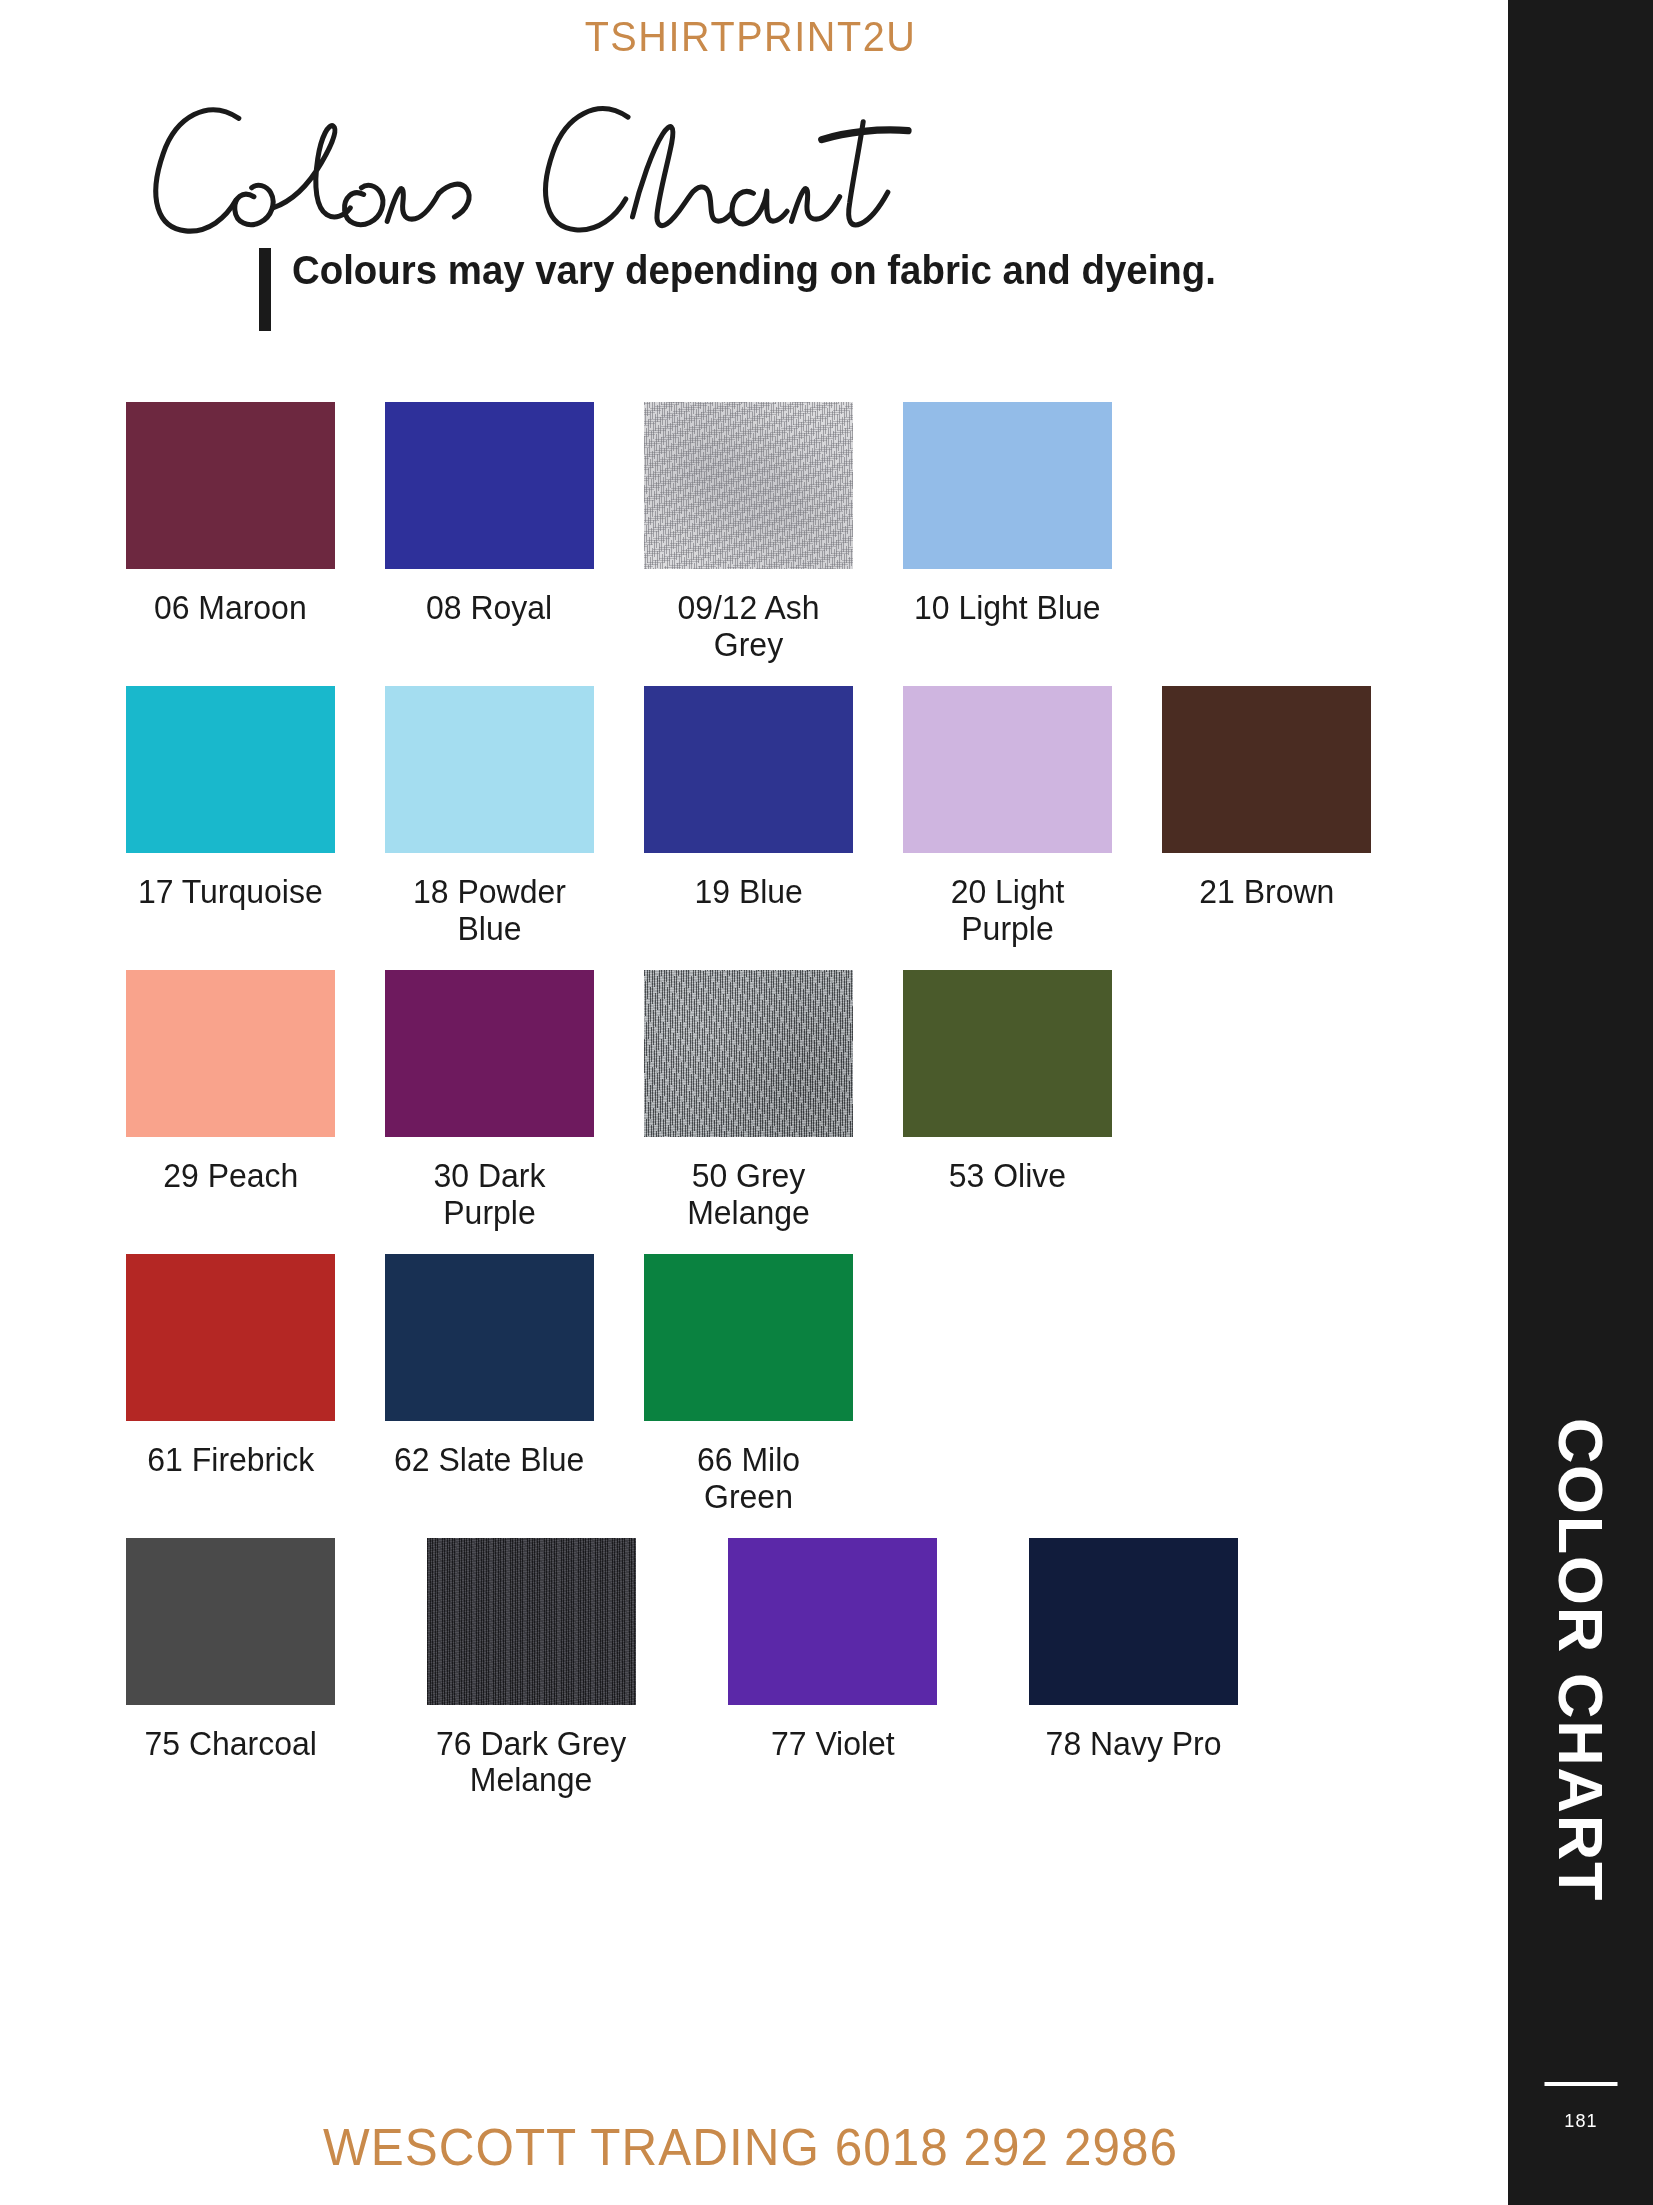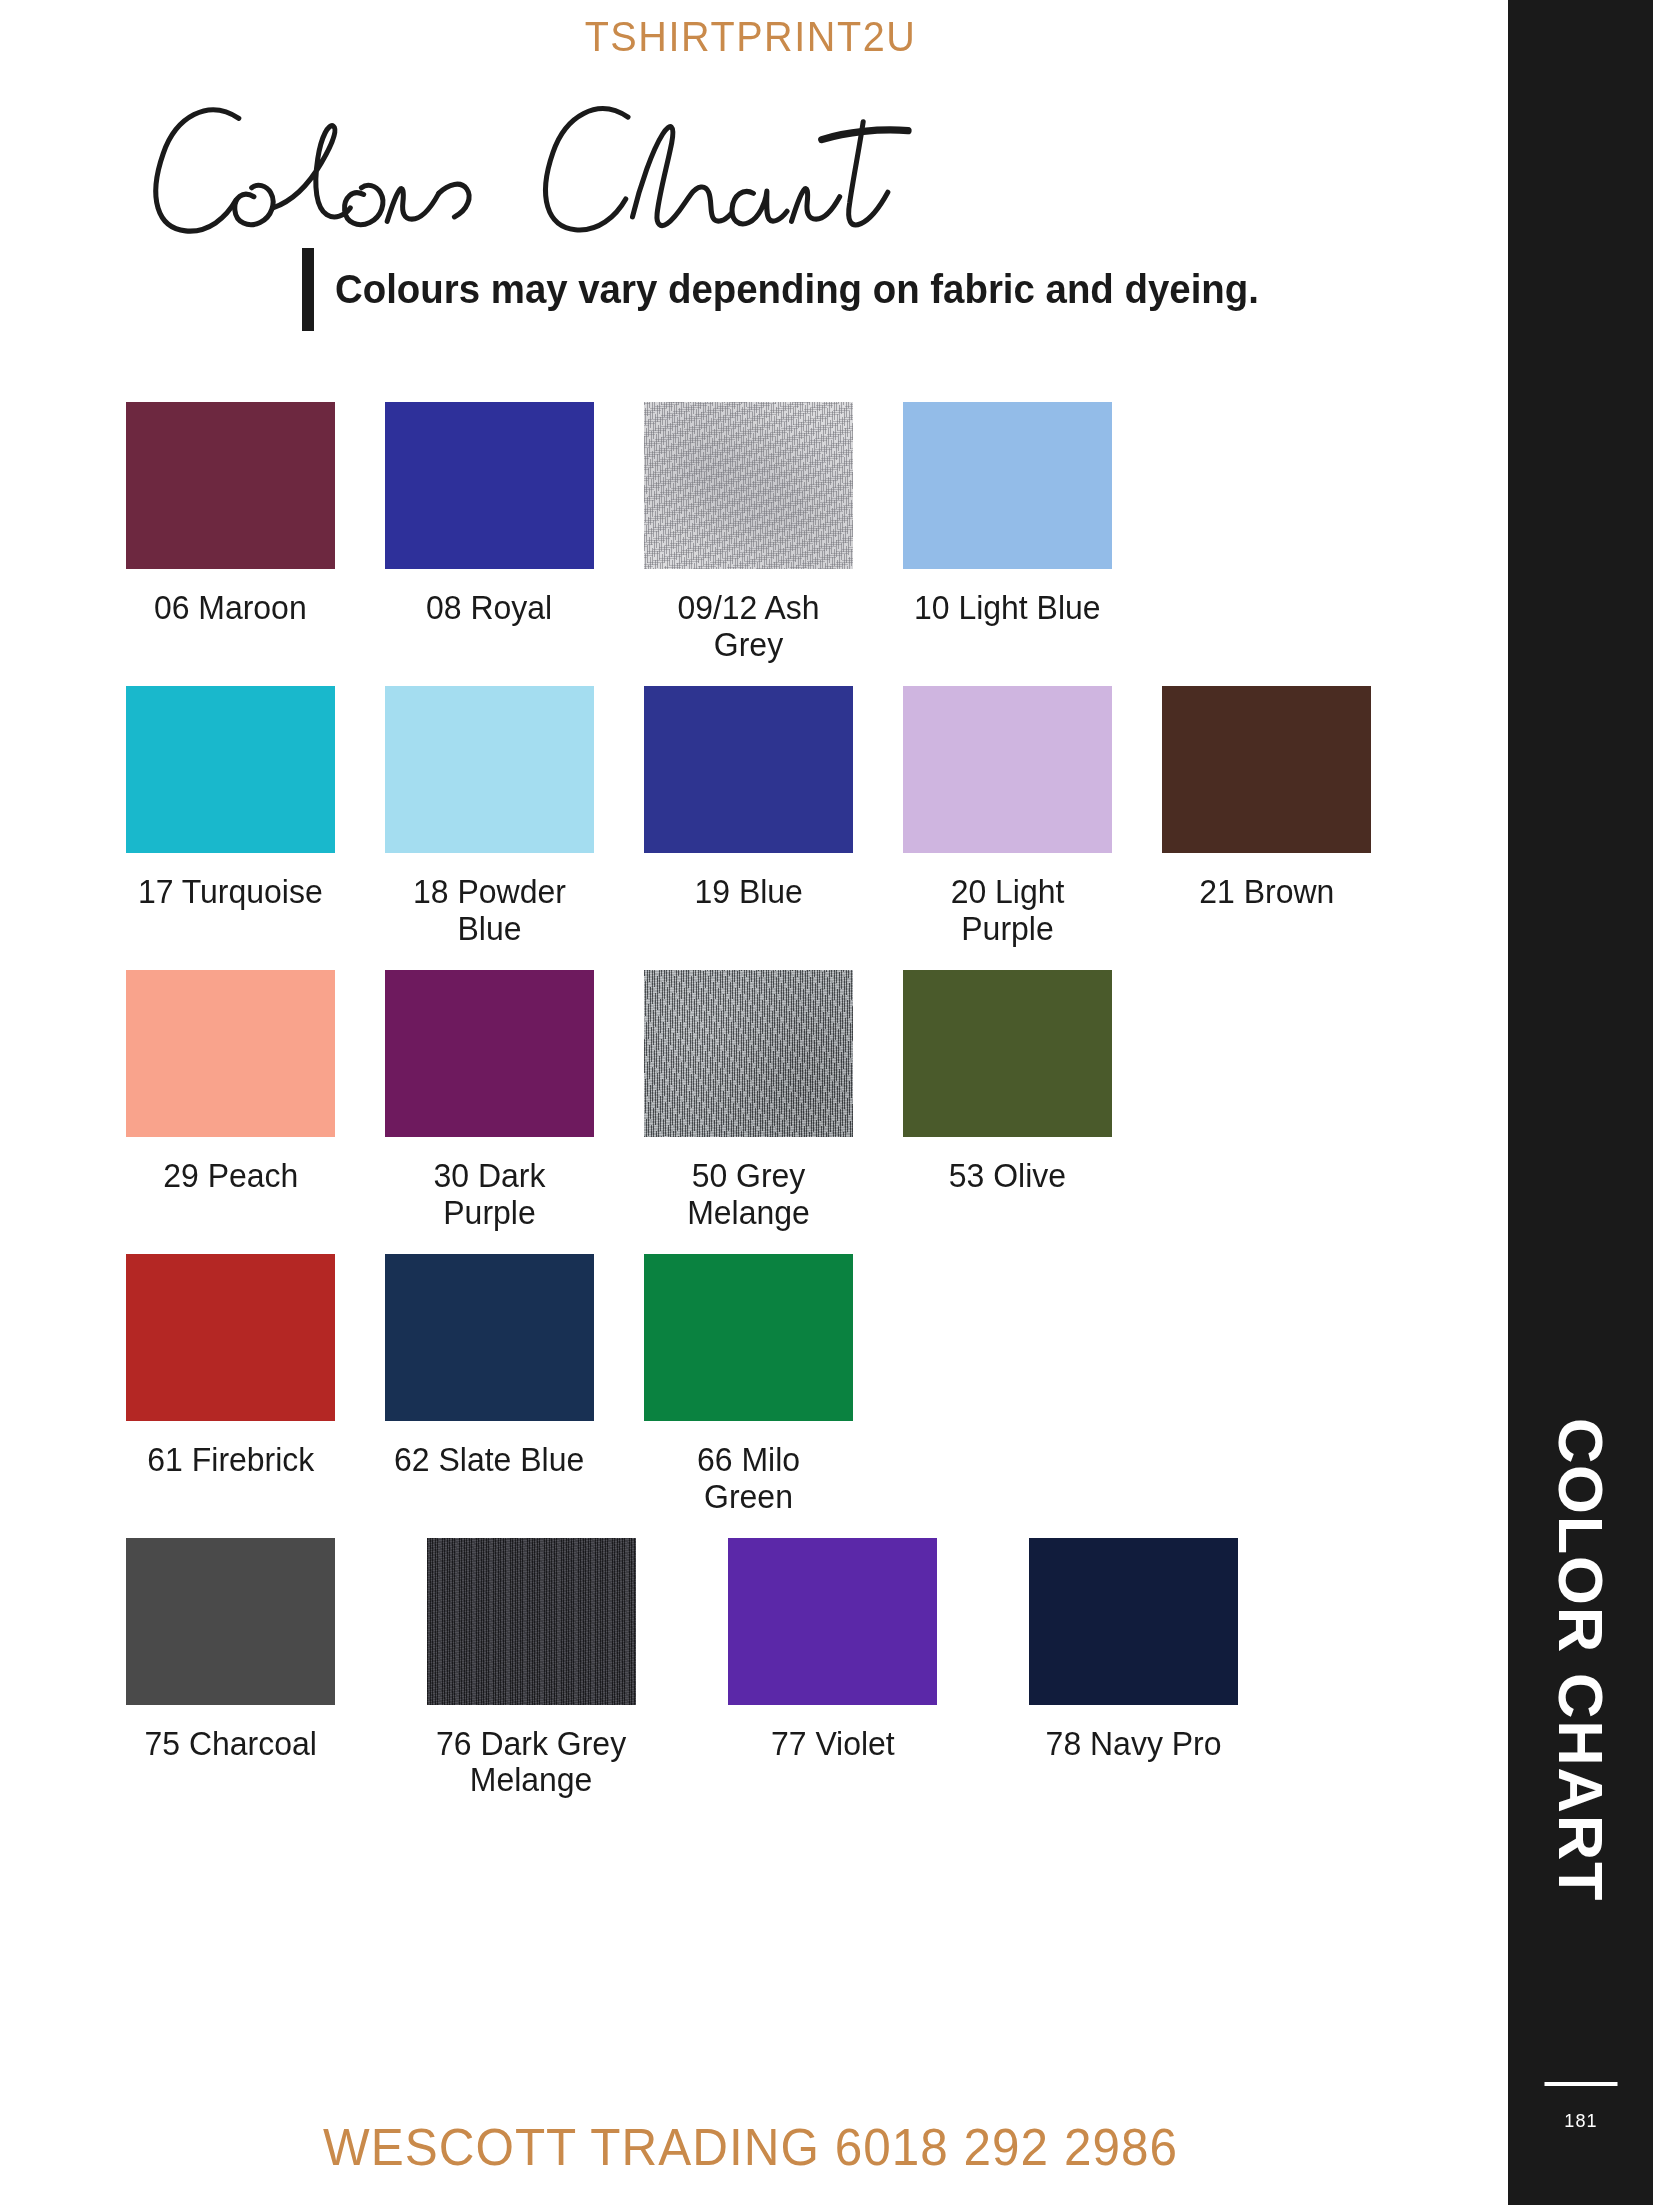--- a/index.html
+++ b/index.html
@@ -47,22 +47,20 @@
     height: 168px;
   }
   #script-heading svg { display:block; width: 100%; height: 100%; }
 
   
   #subtitle-row {
     position: absolute;
     left: 259px;
     top: 248px;
     display: flex;
-    align-items: center;
-    margin-left: 43px;
   }
   #subtitle-bar {
     width: 12.3px;
     height: 83px;
     background: #1a1a1a;
     margin-right: 21px;
   }
   #subtitle-text {
     font-family: "Liberation Sans Narrow", "Liberation Sans", sans-serif;
     font-size: 40px;

